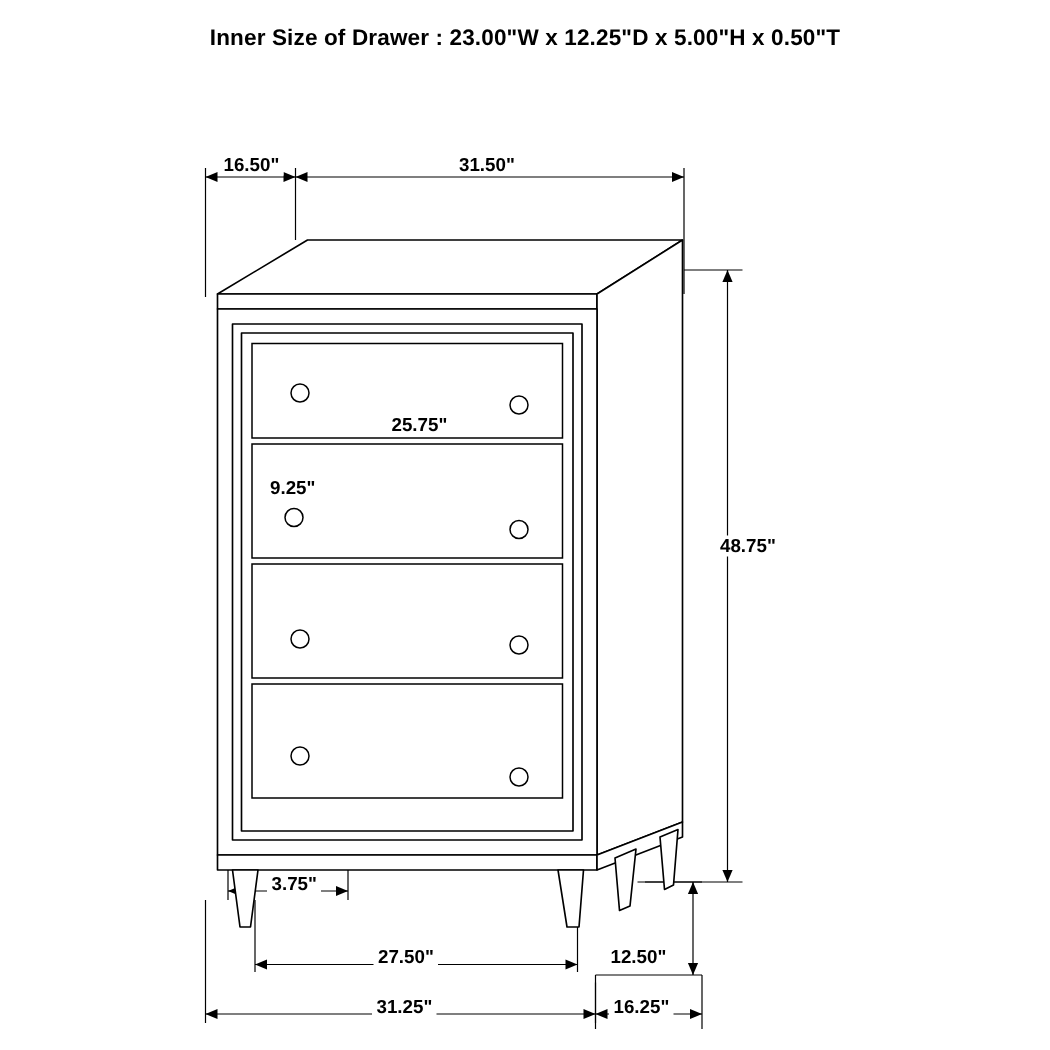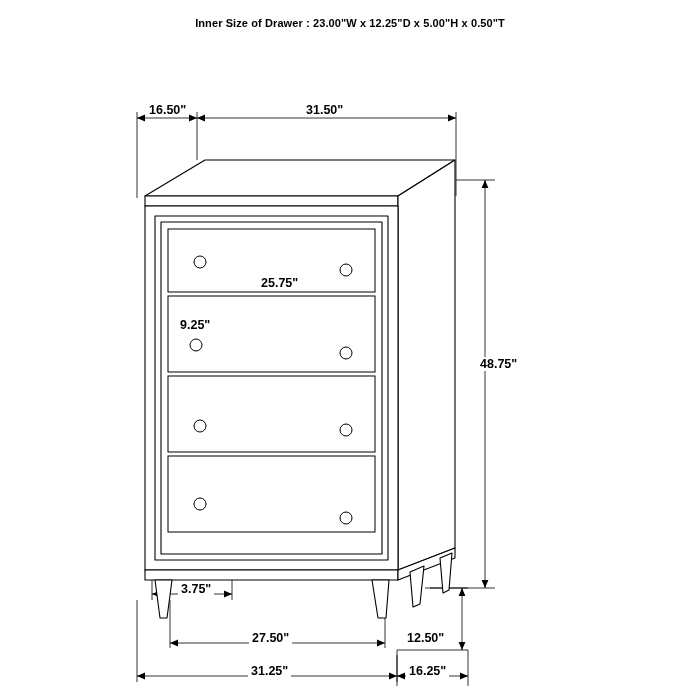--- a/index.html
+++ b/index.html
@@ -19,21 +19,21 @@
     position: relative;
     width: 700px;
     height: 700px;
   }
   .title {
     position: absolute;
     top: 17px;
     left: 0;
     width: 700px;
     text-align: center;
-    font-size: 11px;
+    font-size: 15px;
     font-weight: bold;
     letter-spacing: 0.1px;
     color: #000;
   }
   svg.diagram {
     position: absolute;
     top: 0;
     left: 0;
     width: 700px;
     height: 700px;

